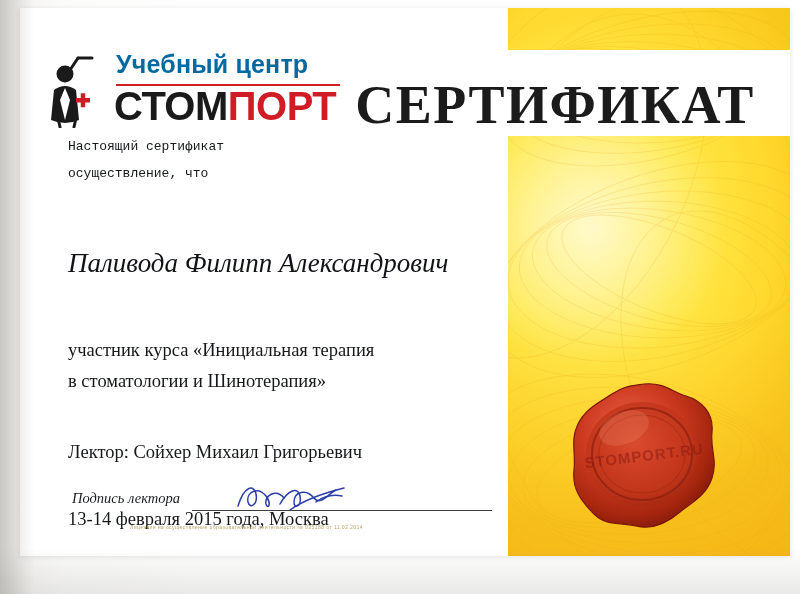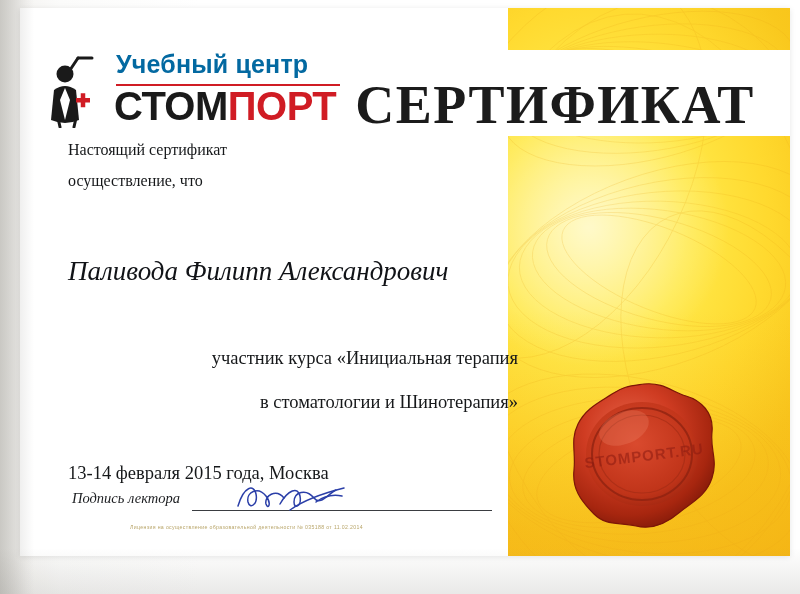--- a/index.html
+++ b/index.html
@@ -155,42 +155,41 @@
   .logo-text-bottom .red { color: #d01c24; }
 
   
   .body-area {
     position: absolute;
     left: 48px;
     top: 130px;
     width: 450px;
   }
   .intro {
-    font-family: Liberation Serif, serif;
-    font-size: 16px;
+    font-family: Liberation Mono, monospace;
+    font-size: 13px;
     color: #16181a;
     line-height: 1.45;
     margin: 0 0 8px 0;
   }
   .recipient {
     font-family: "Liberation Serif", serif;
     font-style: italic;
     font-weight: normal;
     font-size: 27px;
     color: #111317;
     margin: 64px 0 0 0;
     white-space: nowrap;
   }
   .course {
     font-family: "Liberation Serif", serif;
     font-size: 18.5px;
     color: #16181a;
     line-height: 1.5;
     margin: 58px 0 0 0;
-    text-align: right;
   }
   .lecturer {
     font-family: "Liberation Serif", serif;
     font-size: 18.5px;
     color: #16181a;
     margin: 46px 0 0 0;
   }
   .date-place {
     font-family: "Liberation Serif", serif;
     font-size: 18.5px;
@@ -332,21 +331,22 @@
       <div class="logo-text-top">Учебный центр</div>
       <div class="logo-rule"></div>
       <div class="logo-text-bottom"><span>СТОМ</span><span class="red">ПОРТ</span></div>
     </div>
 
     <div class="body-area">
       <p class="intro">Настоящий сертификат</p>
       <p class="intro">осуществление, что</p>
       <p class="recipient">Паливода Филипп Александрович</p>
       <p class="course">участник курса «Инициальная терапия</p>
-      <p class="course" style="margin-top:16px">в стоматологии и Шинотерапия»</p>
+      <p class="course" style="margin-top:4px">в стоматологии и Шинотерапия»</p>
+      <p class="lecturer">Лектор: Сойхер Михаил Григорьевич</p>
       <p class="date-place">13-14 февраля 2015 года, Москва</p>
     </div>
 
     <div class="signature-row">
       <div class="signature-label">Подпись лектора</div>
       <div class="signature-line"></div>
       <svg class="signature-scribble" viewBox="0 0 120 34">
         <g fill="none" stroke="#2b3fa8" stroke-width="1.5" stroke-linecap="round">
           <path d="M6 26 C12 6, 22 4, 24 14 C26 24, 18 30, 16 22 C14 12, 26 6, 34 16 C40 24, 36 30, 34 24 C32 16, 44 8, 52 18"></path>
           <path d="M48 24 C56 10, 66 6, 68 16 C70 26, 62 30, 62 22 C62 12, 74 8, 82 18 C88 26, 96 14, 104 10"></path>

